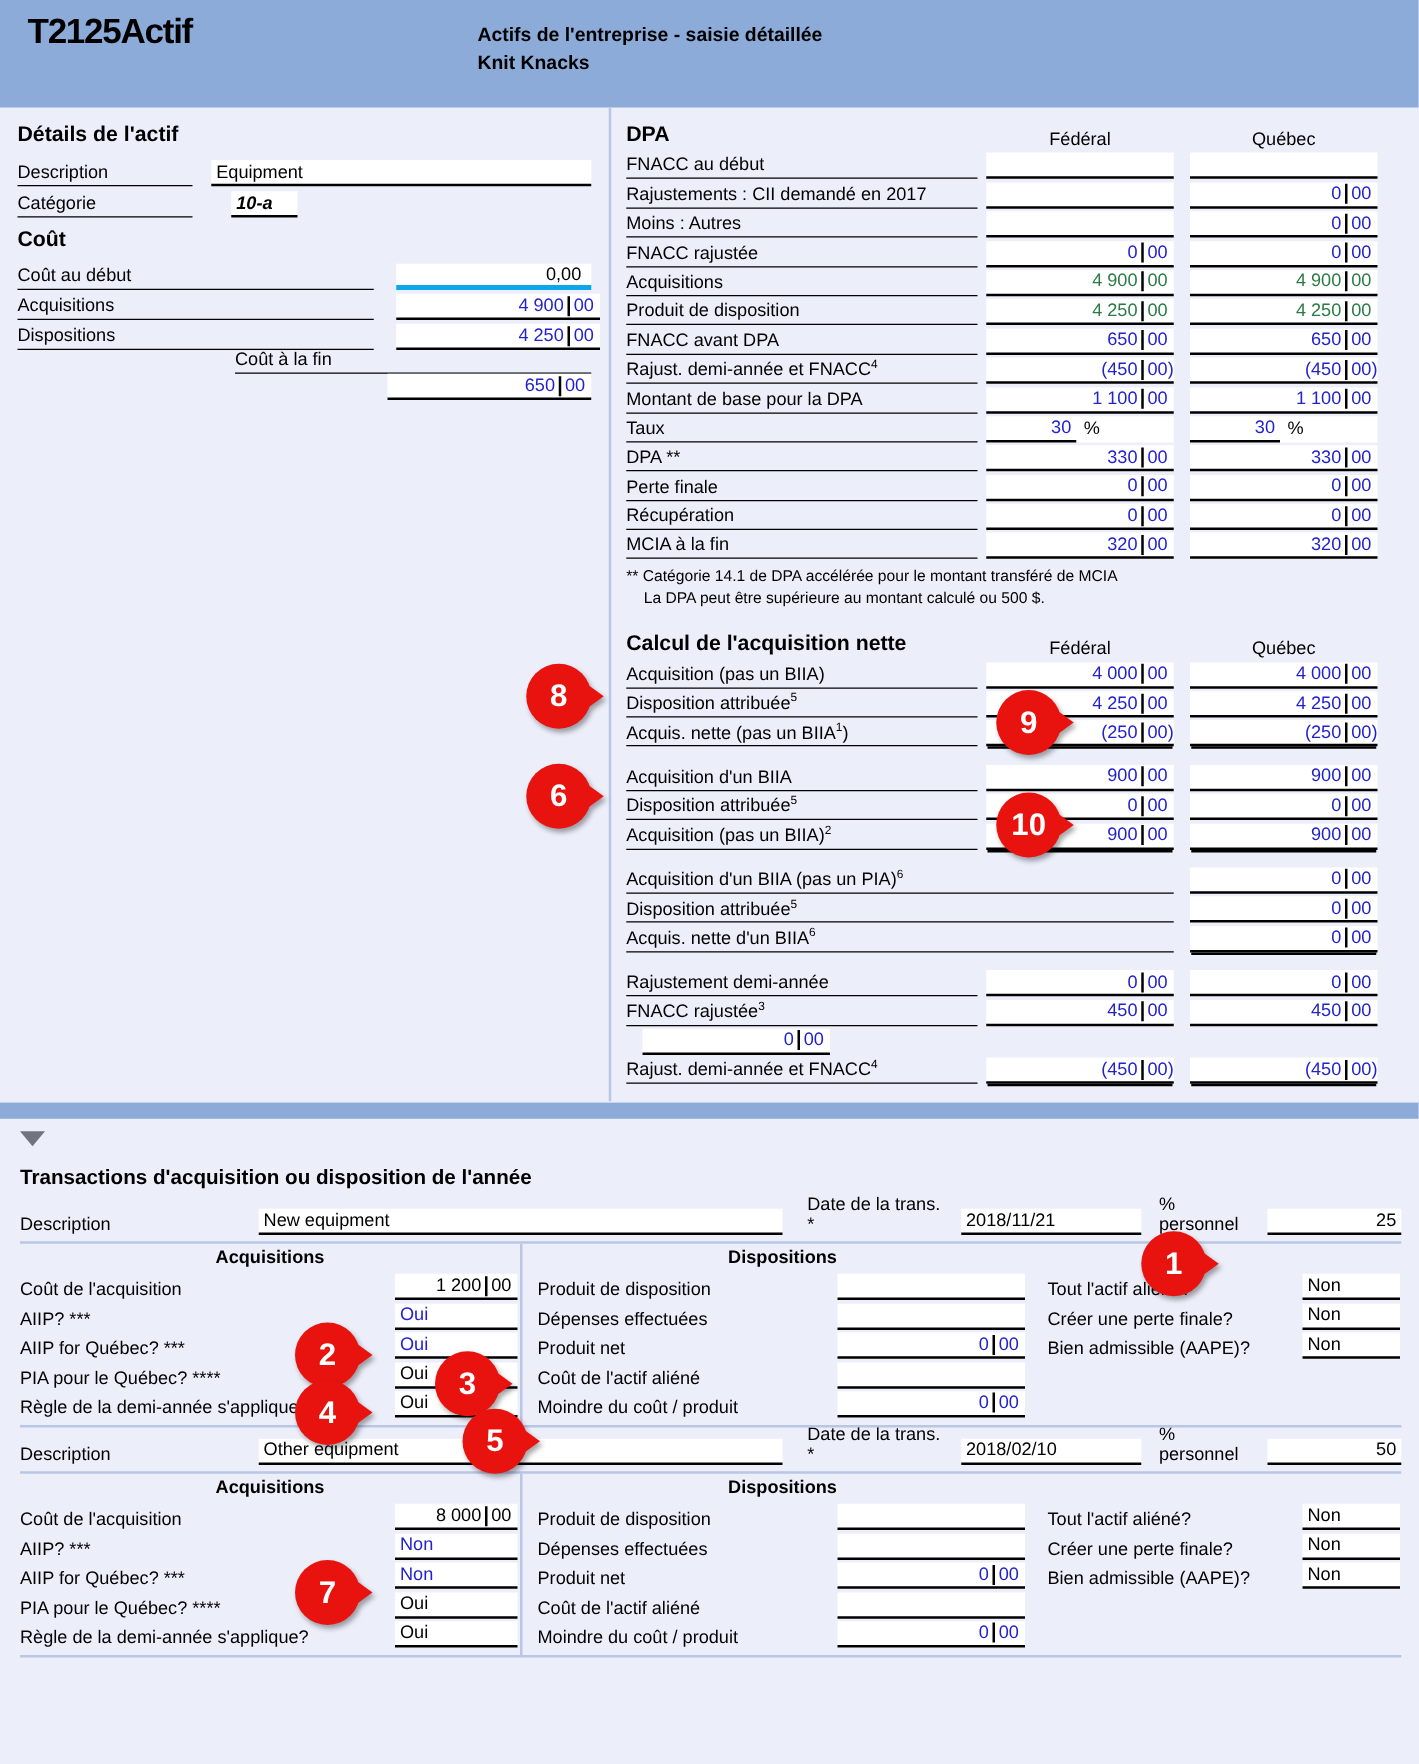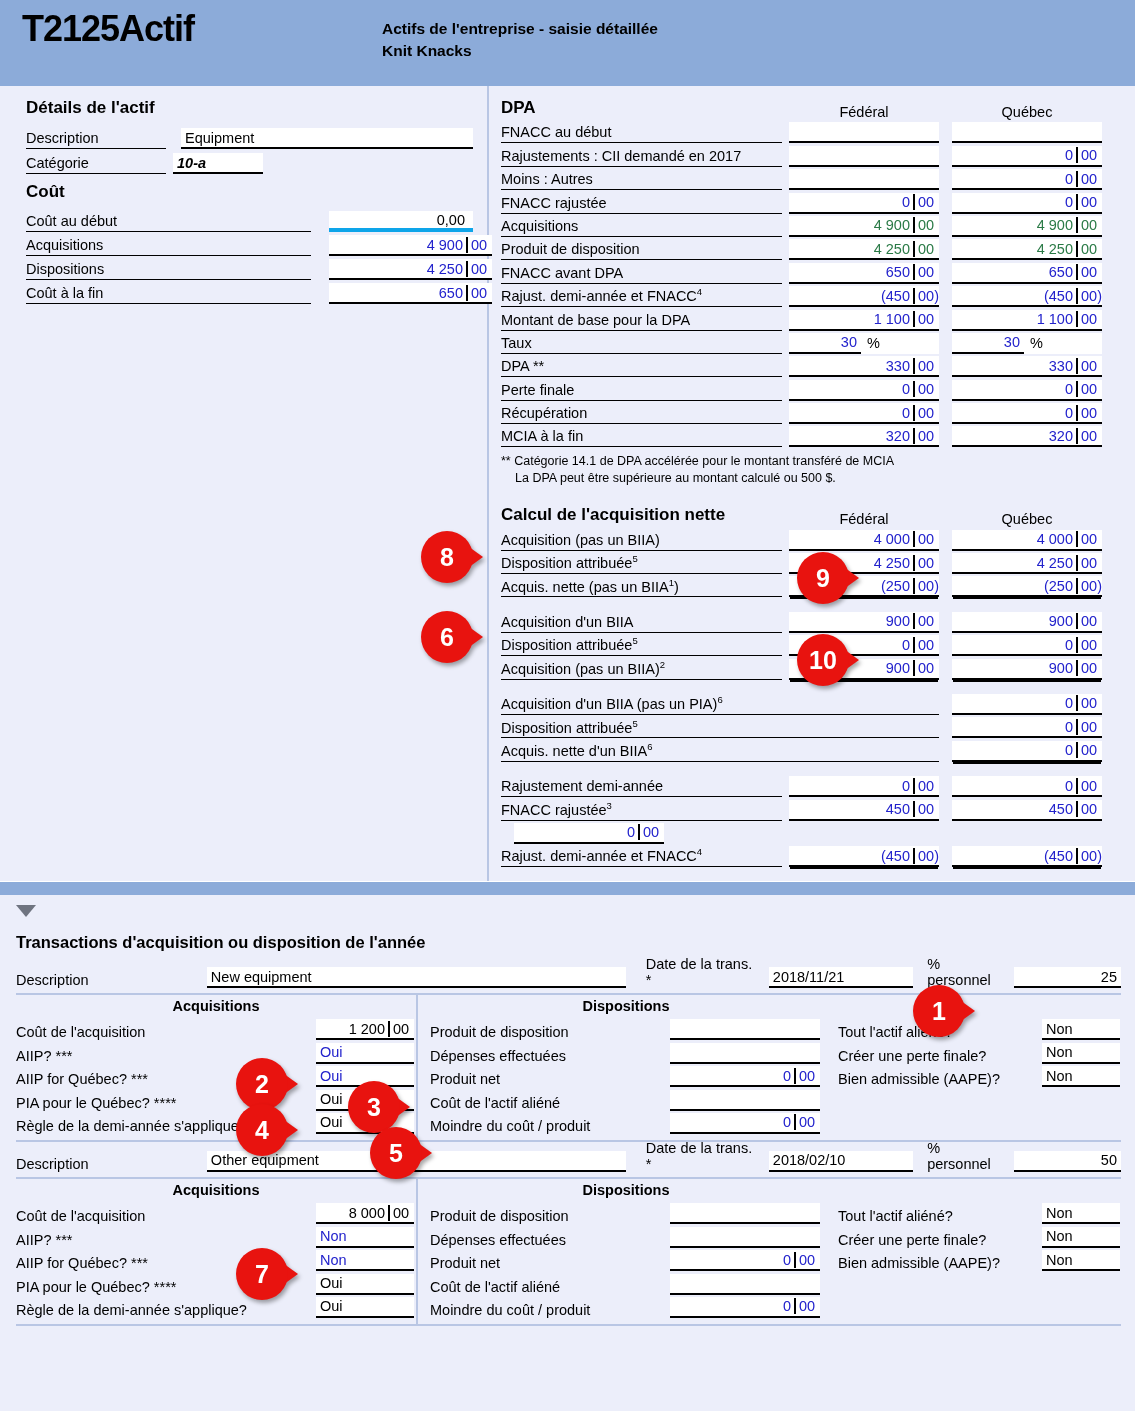--- a/index.html
+++ b/index.html
@@ -12,33 +12,33 @@
     color:#000;
     position:relative;
     overflow:hidden;
   }
   
   #header {
     height:86px; background:#8cabd9; position:relative;
     display:flex; align-items:flex-start;
   }
   #form-code {
-    font-size:36px; font-weight:bold; letter-spacing:-1px;
+    font-size:28px; font-weight:bold; letter-spacing:-1px;
     margin:10px 0 0 22px; line-height:1.05; width:360px;
   }
   #header-titles { margin-top:18px; font-weight:bold; font-size:15.5px; line-height:1.45; }
 
   
   #body-top { position:relative; height:795px; }
   #vline {
     position:absolute; left:487px; top:0; width:2px; height:795px;
     background:#b9c6e4;
   }
   .panel { position:absolute; top:0; }
-  #left-panel { left:0; width:487px; padding:8px 14px 0 26px; }
+  #left-panel { left:0; width:487px; padding:8px 14px 0 14px; }
   #right-panel { left:497px; width:638px; padding:8px 8px 0 4px; }
 
   h2.sec { font-size:17px; font-weight:bold; margin:4px 0 6px 0; }
 
   
   .row { display:flex; align-items:flex-end; height:23px; }
   .lbl {
     position:relative; flex:0 0 auto; padding-bottom:2px;
     border-bottom:1px solid #000; font-size:14.5px; white-space:nowrap;
   }
@@ -159,21 +159,21 @@
   <div class="panel" id="left-panel">
     <h2 class="sec">Détails de l'actif</h2>
 
     <div class="row" style="height:25px;">
       <div class="lbl" style="width:140px;">Description</div>
       <div class="tfld" style="width:305px;margin-left:15px;">Equipment</div>
     </div>
 
     <div class="row" style="height:25px;">
       <div class="lbl" style="width:140px;">Catégorie</div>
-      <div class="tfld" style="width:90px;margin-left:7px;font-weight:bold;font-style:italic;">10-a</div>
+      <div class="tfld" style="width:53px;margin-left:31px;font-weight:bold;font-style:italic;">10-a</div>
     </div>
 
     <h2 class="sec" style="margin-top:8px;">Coût</h2>
 
     <div id="cost-rows">
         <div class="row" style="height:24px;">
           <div class="lbl" style="width:285px;">Coût au début</div>
           <div class="fld" style="width:163px;margin-left:18px;border-bottom:4px solid #0ea5e9;">
             <span class="dol blk" style="padding-right:8px;">0,00</span>
           </div>
@@ -189,21 +189,21 @@
         </div>
         <div class="row" style="height:24px;">
           <div class="lbl" style="width:285px;">Dispositions</div>
           <div style="margin-left:18px;">
             <div class="fld " style="width:163px;">
               <span class="dol blue">4 250</span>
               <span class="cts blue">00</span>
             </div>
           </div>
         </div>
-        <div class="row" style="height:24px;">
+        <div class="row" style="height:24px;flex-direction:column;">
           <div class="lbl" style="width:285px;">Coût à la fin</div>
           <div style="margin-left:18px;">
             <div class="fld " style="width:163px;">
               <span class="dol blue">650</span>
               <span class="cts blue">00</span>
             </div>
           </div>
         </div>
       </div>
   </div>

